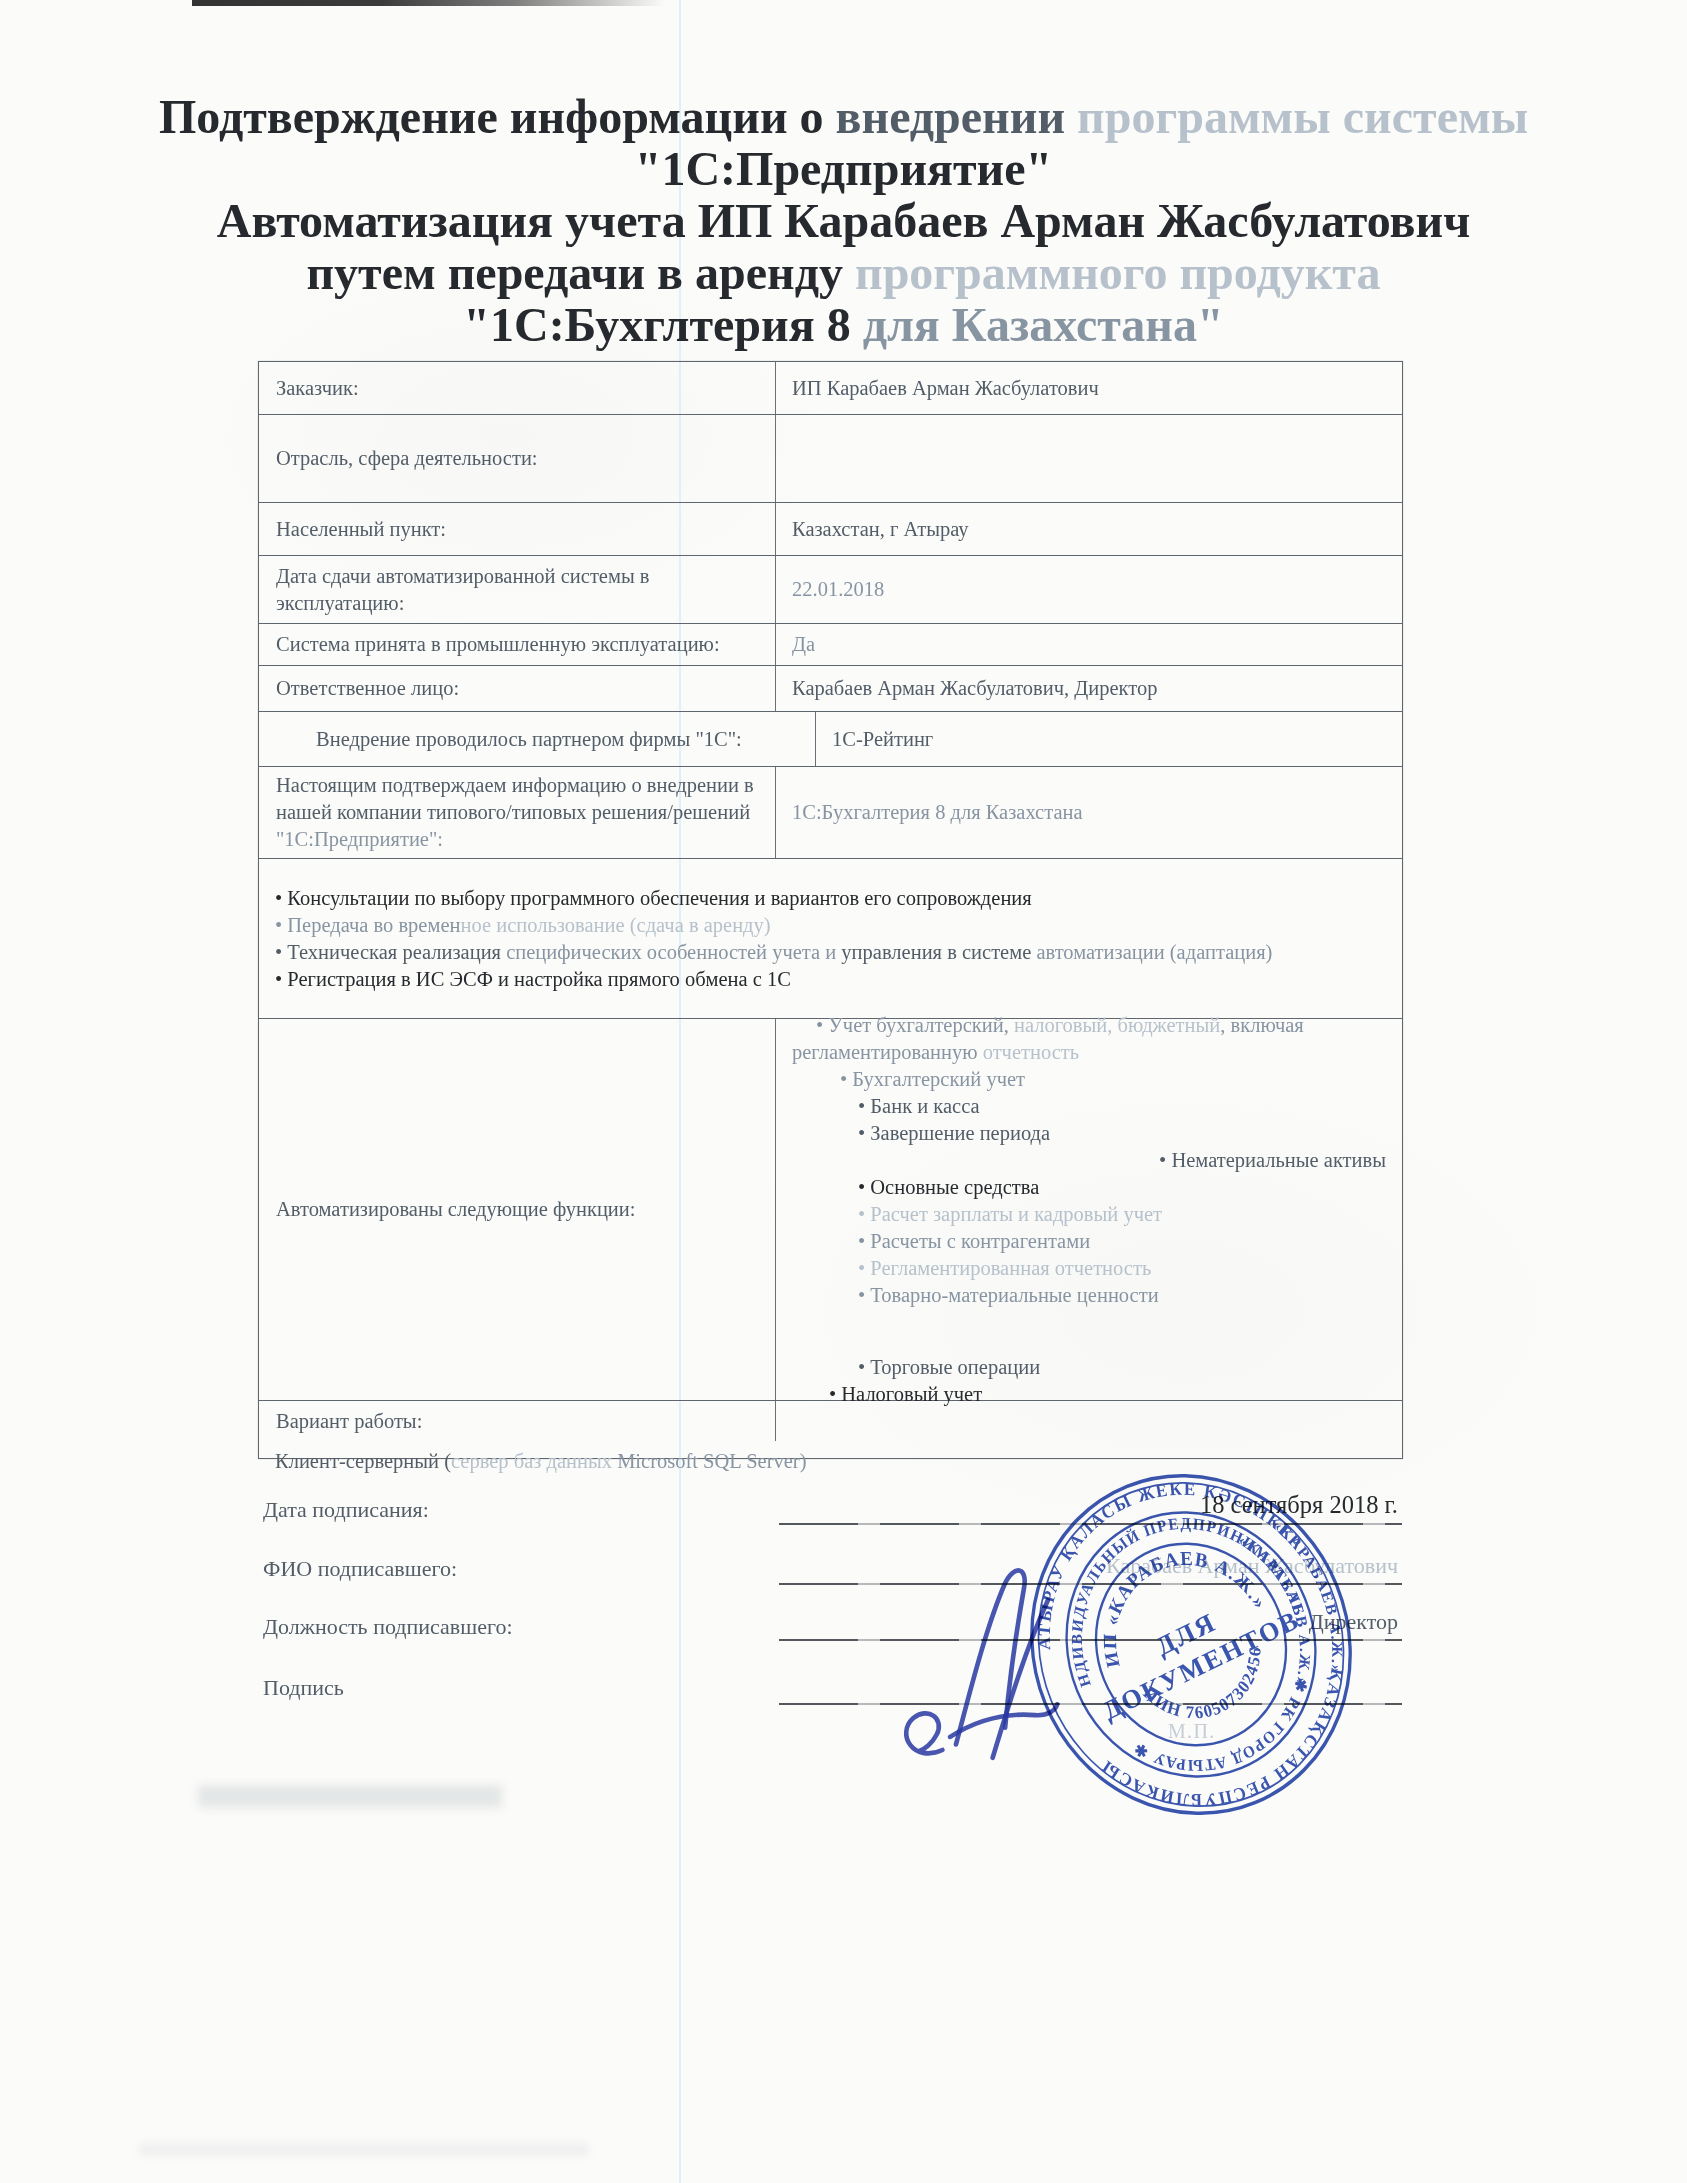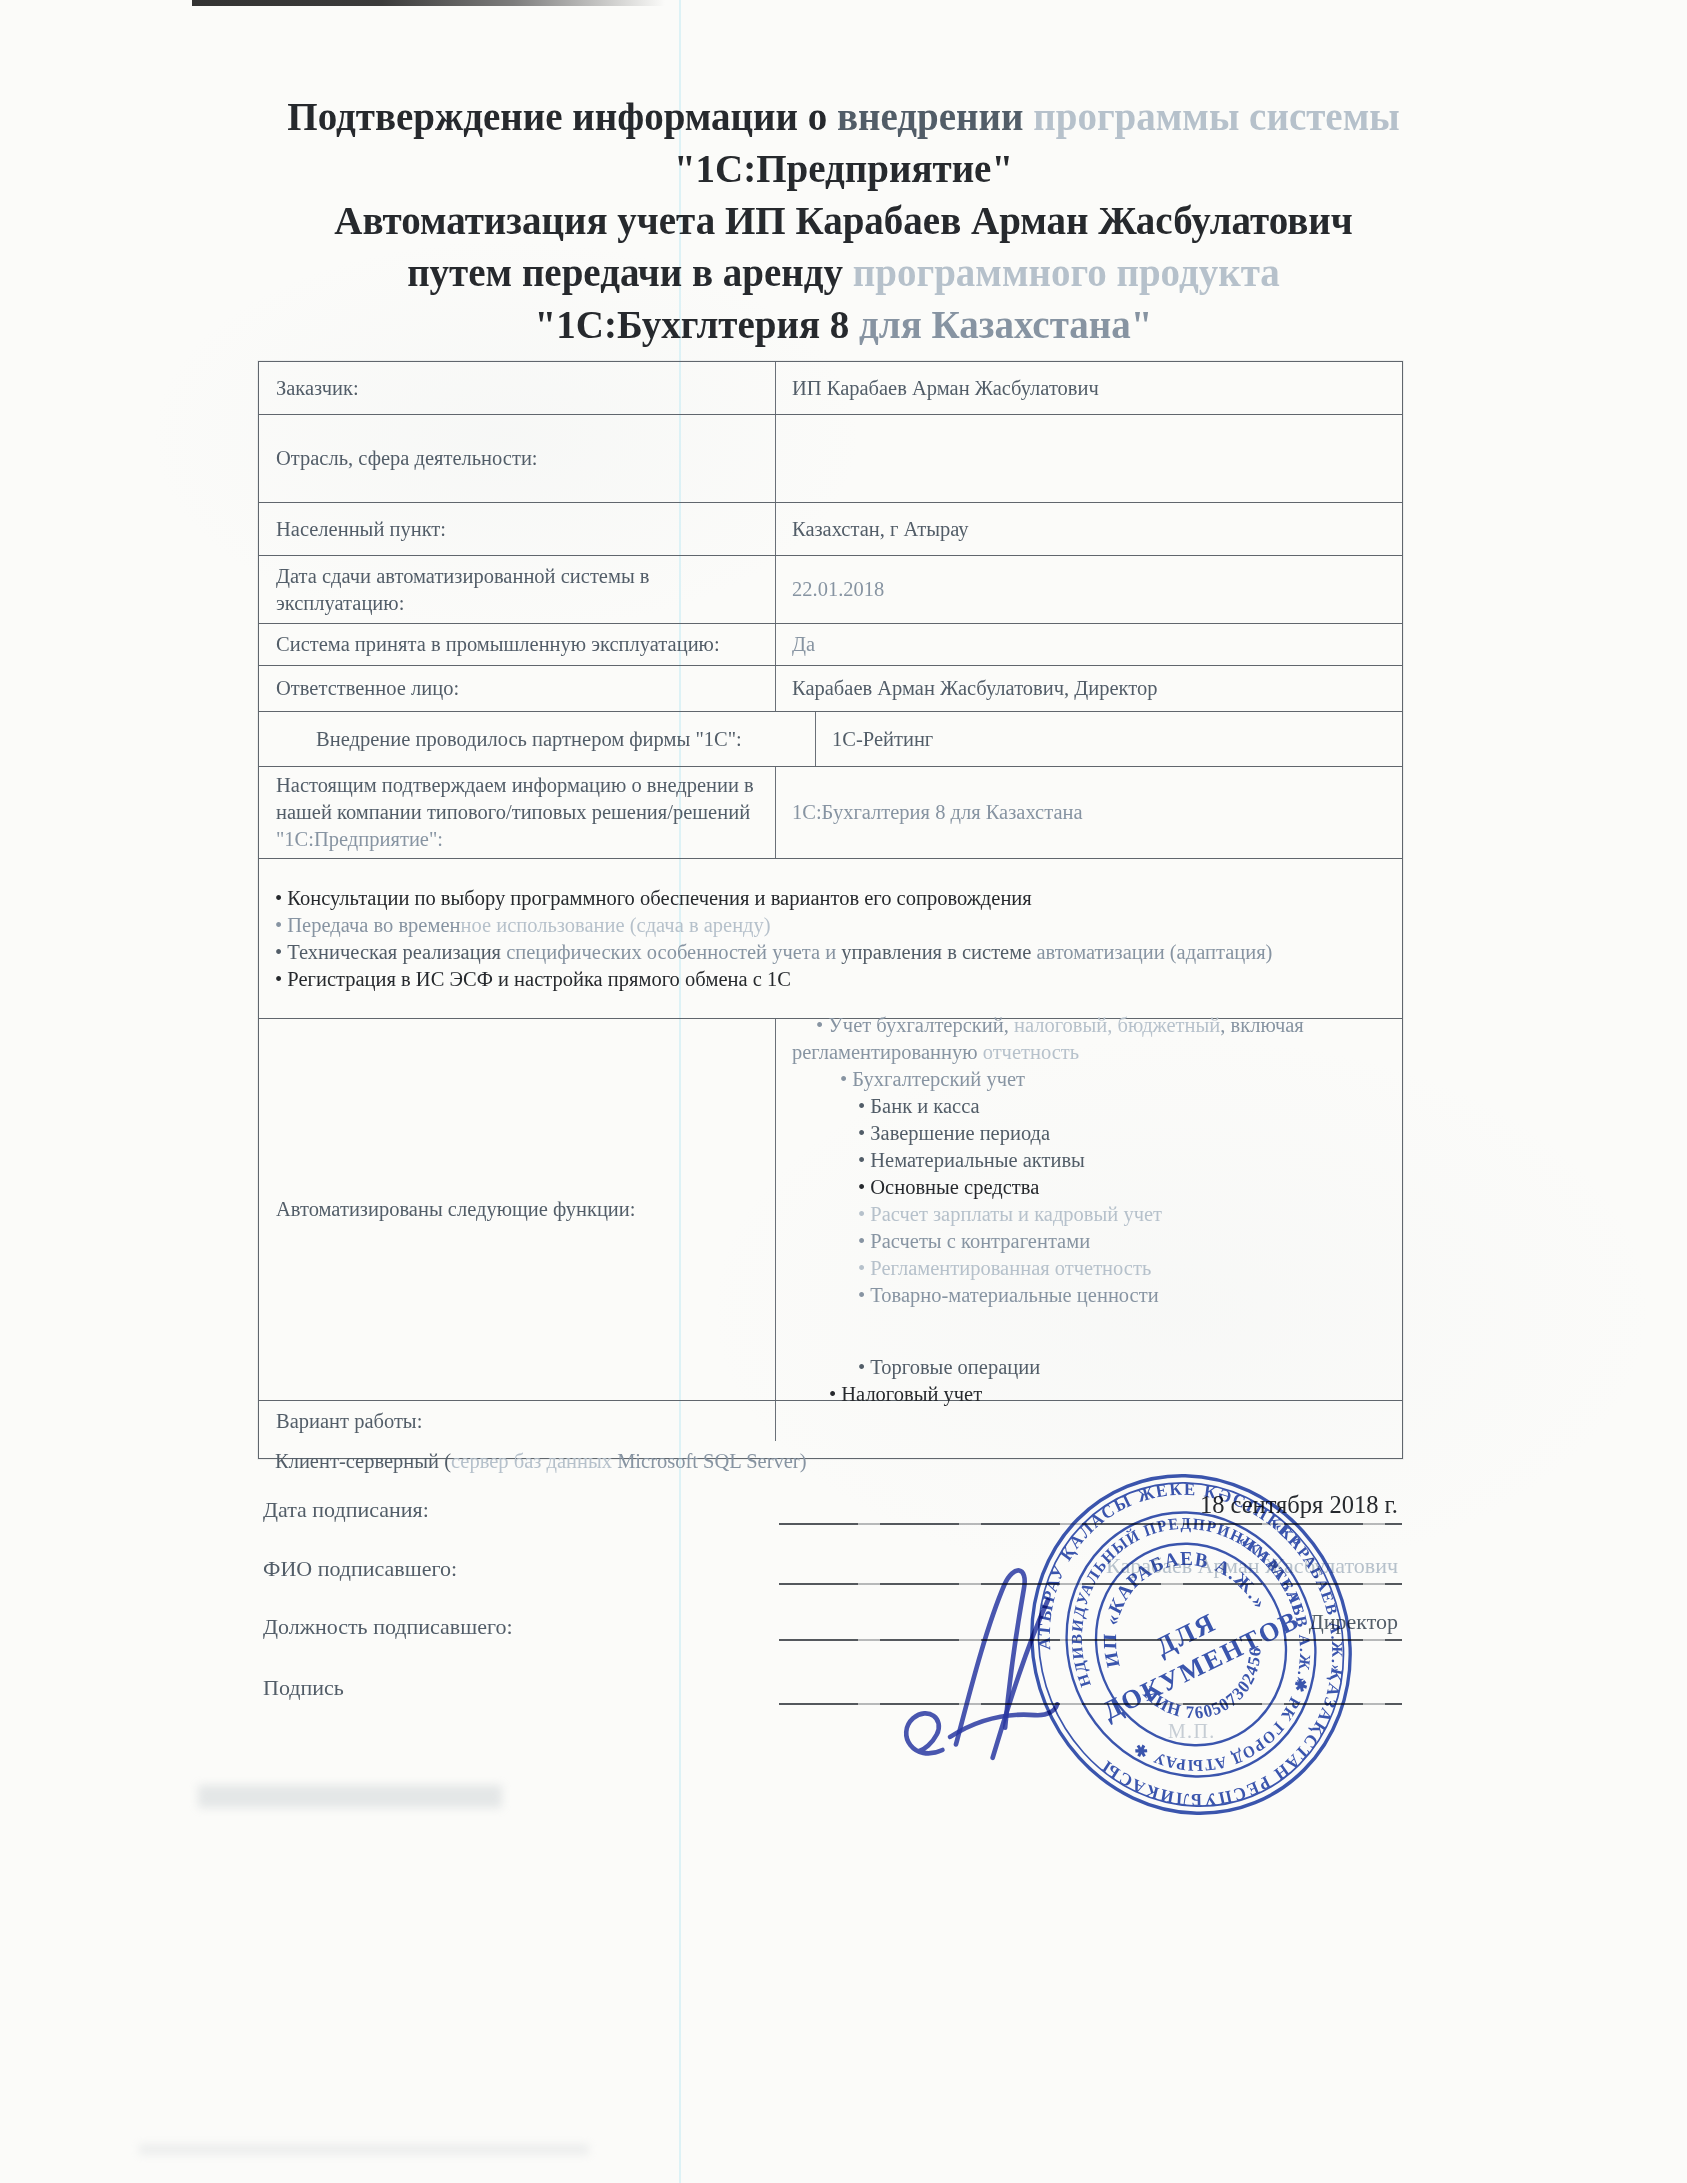--- a/index.html
+++ b/index.html
@@ -16,21 +16,21 @@
   
   .top-bar{position:absolute;top:0;left:192px;width:473px;height:6px;
     background:linear-gradient(90deg,#1d1d1d 0%,#262626 40%,#6f6f6f 68%,rgba(150,150,150,0) 100%);
     opacity:.9;}
   .v-scanline{position:absolute;top:0;left:679px;width:2px;height:2183px;background:#c4ebf4;opacity:.55;}
   .smudge1{position:absolute;left:198px;top:1785px;width:304px;height:22.5px;background:#a9b3b9;filter:blur(4.6px);opacity:.28;}
   .smudge2{position:absolute;left:139px;top:2144px;width:450px;height:10.6px;background:#b9c0c5;filter:blur(4px);opacity:.22;}
 
   
   .title{position:absolute;left:159px;right:159px;top:91px;text-align:center;
-    font-weight:700;font-size:39px;line-height:52px;color:#1d1f22;}
+    font-weight:700;font-size:48px;line-height:52px;color:#1d1f22;}
   .title-line{white-space:nowrap;}
 
   
   .t-dark{color:#26292d;}
   .t-mid{color:#525d68;}
   .t-soft{color:#8794a2;}
   .t-faint{color:#b6c1cb;}
 
   
   .doc-table{position:absolute;left:258px;top:361px;width:1143px;
@@ -171,21 +171,21 @@
       <div class="trow" style="height: 381px;">
         <div class="cell lcell">
           <div class="cellin"><span class="t-mid">Автоматизированы следующие функции:</span></div>
         </div>
         <div class="cell vcell">
           <div class="cellin">
             <div class="vblock" style="text-indent: 24px;"><span class="t-soft">• Учет бухгалтерский, </span><span class="t-faint">налоговый, бюджетный</span><span class="t-soft">, включая регламентированную </span><span class="t-faint">отчетность</span></div>
             <div class="vblock" style="padding-left: 48px;"><span class="t-soft">• Бухгалтерский учет</span></div>
             <div class="vblock" style="padding-left: 66px;"><span class="t-mid">• Банк и касса</span></div>
             <div class="vblock" style="padding-left: 66px;"><span class="t-mid">• Завершение периода</span></div>
-            <div class="vblock" style="padding-left: 66px;"><span class="t-mid">• Нематериальные активы</span></div>
+            <div class="vblock" style="padding-left: 66px; text-align: right;"><span class="t-mid">• Нематериальные активы</span></div>
             <div class="vblock" style="padding-left: 66px;"><span class="t-dark">• Основные средства</span></div>
             <div class="vblock" style="padding-left: 66px;"><span class="t-faint">• Расчет зарплаты и кадровый учет</span></div>
             <div class="vblock" style="padding-left: 66px;"><span class="t-soft">• Расчеты с контрагентами</span></div>
             <div class="vblock" style="padding-left: 66px;"><span class="t-faint">• Регламентированная отчетность</span></div>
             <div class="vblock" style="padding-left: 66px;"><span class="t-soft">• Товарно-материальные ценности</span></div>
             <div class="vblock" style="padding-left: 66px; margin-top: 45px;"><span class="t-mid">• Торговые операции</span></div>
             <div class="vblock" style="padding-left: 37px;"><span class="t-dark">• Налоговый учет</span></div>
           </div>
         </div>
       </div>

